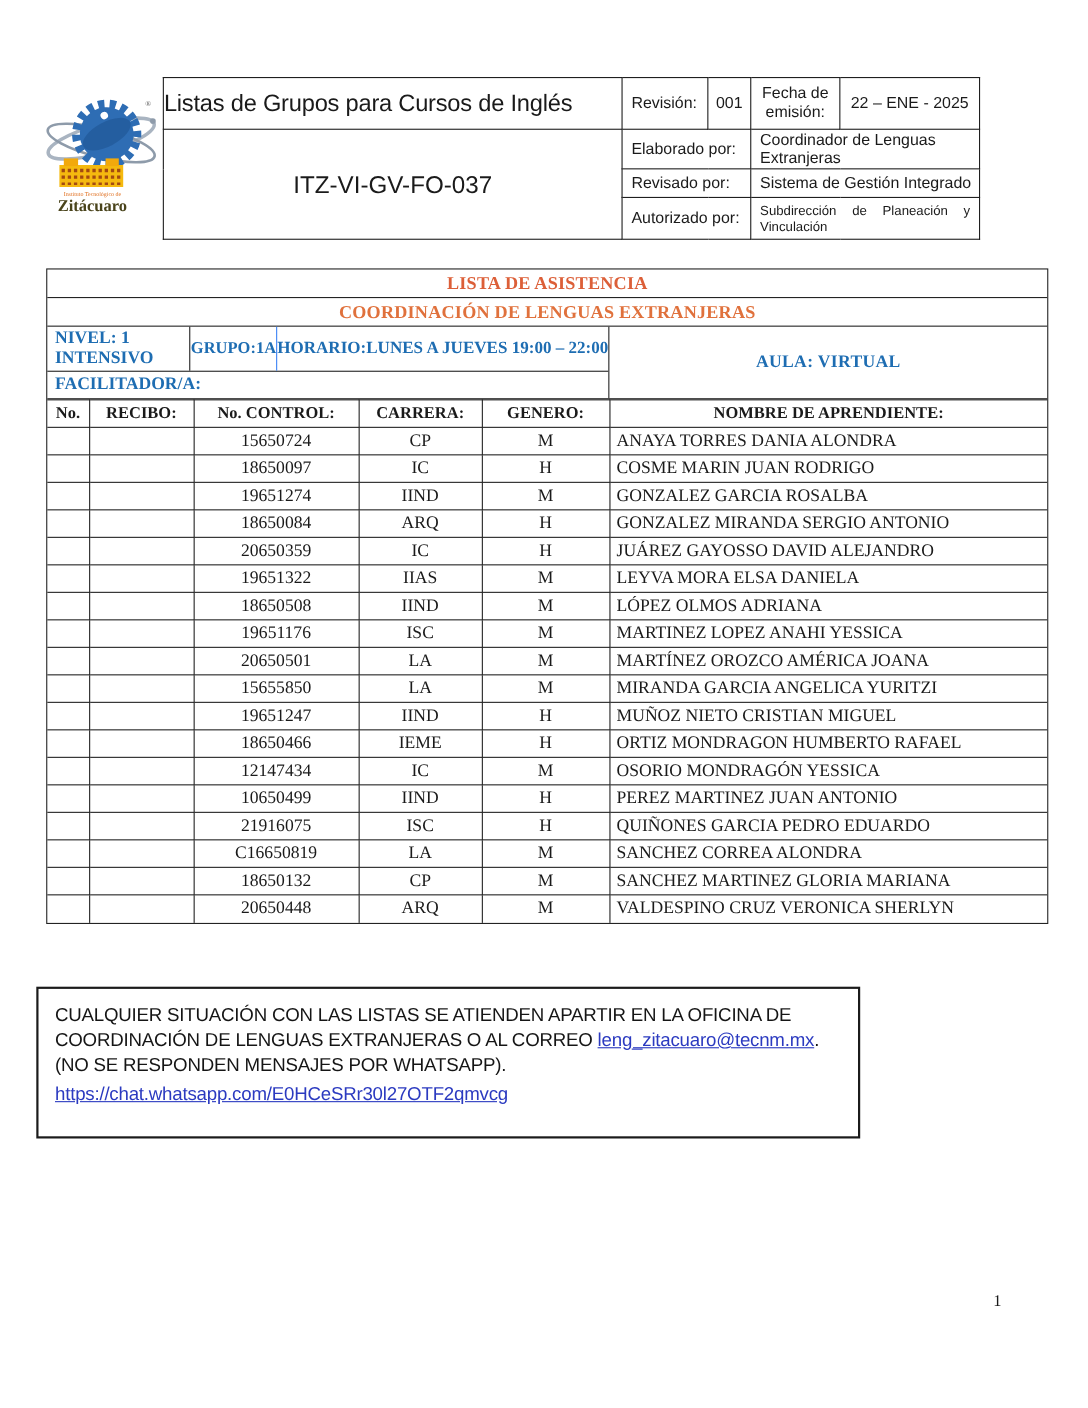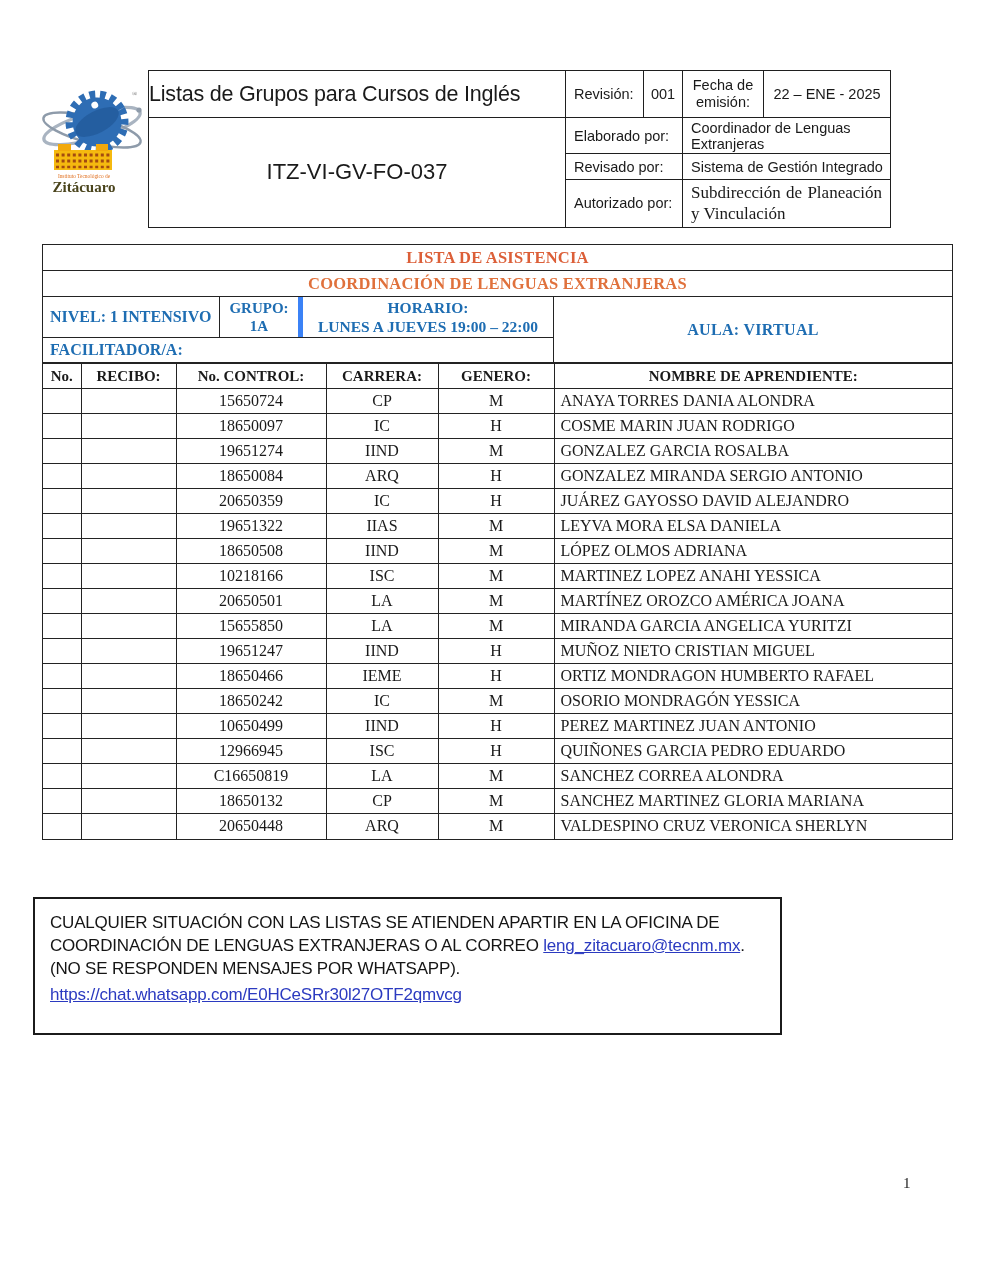--- a/index.html
+++ b/index.html
@@ -17,43 +17,43 @@
     position:absolute; left:148px; top:70px; width:742px;
     border-collapse:collapse; table-layout:fixed;
     font-family:"Liberation Sans", sans-serif;
   }
   table.doc-header td { border:1.5px solid #1f1f1f; vertical-align:middle; overflow:hidden; }
   td.h-title { font-size:21.5px; letter-spacing:-0.2px; white-space:nowrap; height:47px; }
   td.h-code  { text-align:center; font-size:22px; }
   td.h-lbl   { font-size:14.5px; padding-left:8px; }
   td.h-ctr   { font-size:14.5px; text-align:center; }
   td.h-val   { font-size:14.5px; padding-left:8px; }
-  td.h-val-just { font-size:17px; padding:2px 8px; text-align:justify; line-height:1.25;font-family:Liberation Serif, serif; }
+  td.h-val-just { font-size:12px; padding:2px 8px; text-align:justify; line-height:1.25; }
   tr.hr2 td { height:36px;margin-top:16px; }
   tr.hr3 td { height:26px; }
   tr.hr4 td { height:38px; }
 
   
   .roster {
     position:absolute; left:42px; top:244px; width:911px;
     border:1.5px solid #232323; font-family:"Liberation Serif", serif;
   }
   .r-title { height:26px; line-height:25px; text-align:center; font-weight:bold; font-size:16.5px;
              border-bottom:1px solid #232323; letter-spacing:0.2px; }
   .r-title.dept { color:#E0713C; }
   .r-title.list { color:#DC5F38; }
   .rmid { display:flex; height:66px; border-bottom:1px solid #232323; }
   .rmid-left { width:511px; border-right:1px solid #232323; display:flex; flex-direction:column; }
   .rmid-top { height:41px; display:flex; border-bottom:1px solid #232323; }
   .cell-nivel { width:177px; border-right:1px solid #232323; display:flex; align-items:center;
                 padding-left:7px; font-weight:bold; font-size:16px; color:#1E6DB2; }
-  .cell-grupo { width:83px; border-right:5px solid #3b82f6; display:flex; flex-direction:column;
+  .cell-grupo { width:83px; border-right:1px solid #3b82f6; display:flex; flex-direction:row;
                 align-items:center; justify-content:center; font-weight:bold; font-size:15px;
                 color:#1E6DB2; line-height:1.2; }
-  .cell-horario { flex:1; display:flex; flex-direction:column; align-items:center; justify-content:center;
+  .cell-horario { flex:1; display:flex; flex-direction:row; align-items:center; justify-content:center;
                   font-weight:bold; font-size:15.5px; color:#1E6DB2; line-height:1.25; white-space:nowrap; }
   .cell-facilitador { flex:1; display:flex; align-items:center; padding-left:7px; font-weight:bold;
                       font-size:16px; color:#1E6DB2; }
   .cell-aula { flex:1; display:flex; align-items:center; justify-content:center; font-weight:bold;
                font-size:16px; color:#1E6DB2; letter-spacing:0.3px; }
 
   table.list { width:100%; border-collapse:collapse; table-layout:fixed; }
   table.list th, table.list td { border:1px solid #232323; height:25px; vertical-align:middle; overflow:hidden; }
   table.list th { font-size:15px; font-weight:bold; text-align:center; }
   table.list td { font-size:16px; text-align:center; }
@@ -241,21 +241,21 @@
             <td></td>
             <td>18650508</td>
             <td>IIND</td>
             <td>M</td>
             <td class="name">LÓPEZ OLMOS ADRIANA</td>
           </tr>
 
           <tr>
             <td></td>
             <td></td>
-            <td>10218166</td>
+            <td>19651176</td>
             <td>ISC</td>
             <td>M</td>
             <td class="name">MARTINEZ LOPEZ ANAHI YESSICA</td>
           </tr>
 
           <tr>
             <td></td>
             <td></td>
             <td>20650501</td>
             <td>LA</td>
@@ -286,39 +286,39 @@
             <td></td>
             <td>18650466</td>
             <td>IEME</td>
             <td>H</td>
             <td class="name">ORTIZ MONDRAGON HUMBERTO RAFAEL</td>
           </tr>
 
           <tr>
             <td></td>
             <td></td>
-            <td>18650242</td>
+            <td>12147434</td>
             <td>IC</td>
             <td>M</td>
             <td class="name">OSORIO MONDRAGÓN YESSICA</td>
           </tr>
 
           <tr>
             <td></td>
             <td></td>
             <td>10650499</td>
             <td>IIND</td>
             <td>H</td>
             <td class="name">PEREZ MARTINEZ JUAN ANTONIO</td>
           </tr>
 
           <tr>
             <td></td>
             <td></td>
-            <td>12966945</td>
+            <td>21916075</td>
             <td>ISC</td>
             <td>H</td>
             <td class="name">QUIÑONES GARCIA PEDRO EDUARDO</td>
           </tr>
 
           <tr>
             <td></td>
             <td></td>
             <td>C16650819</td>
             <td>LA</td>

